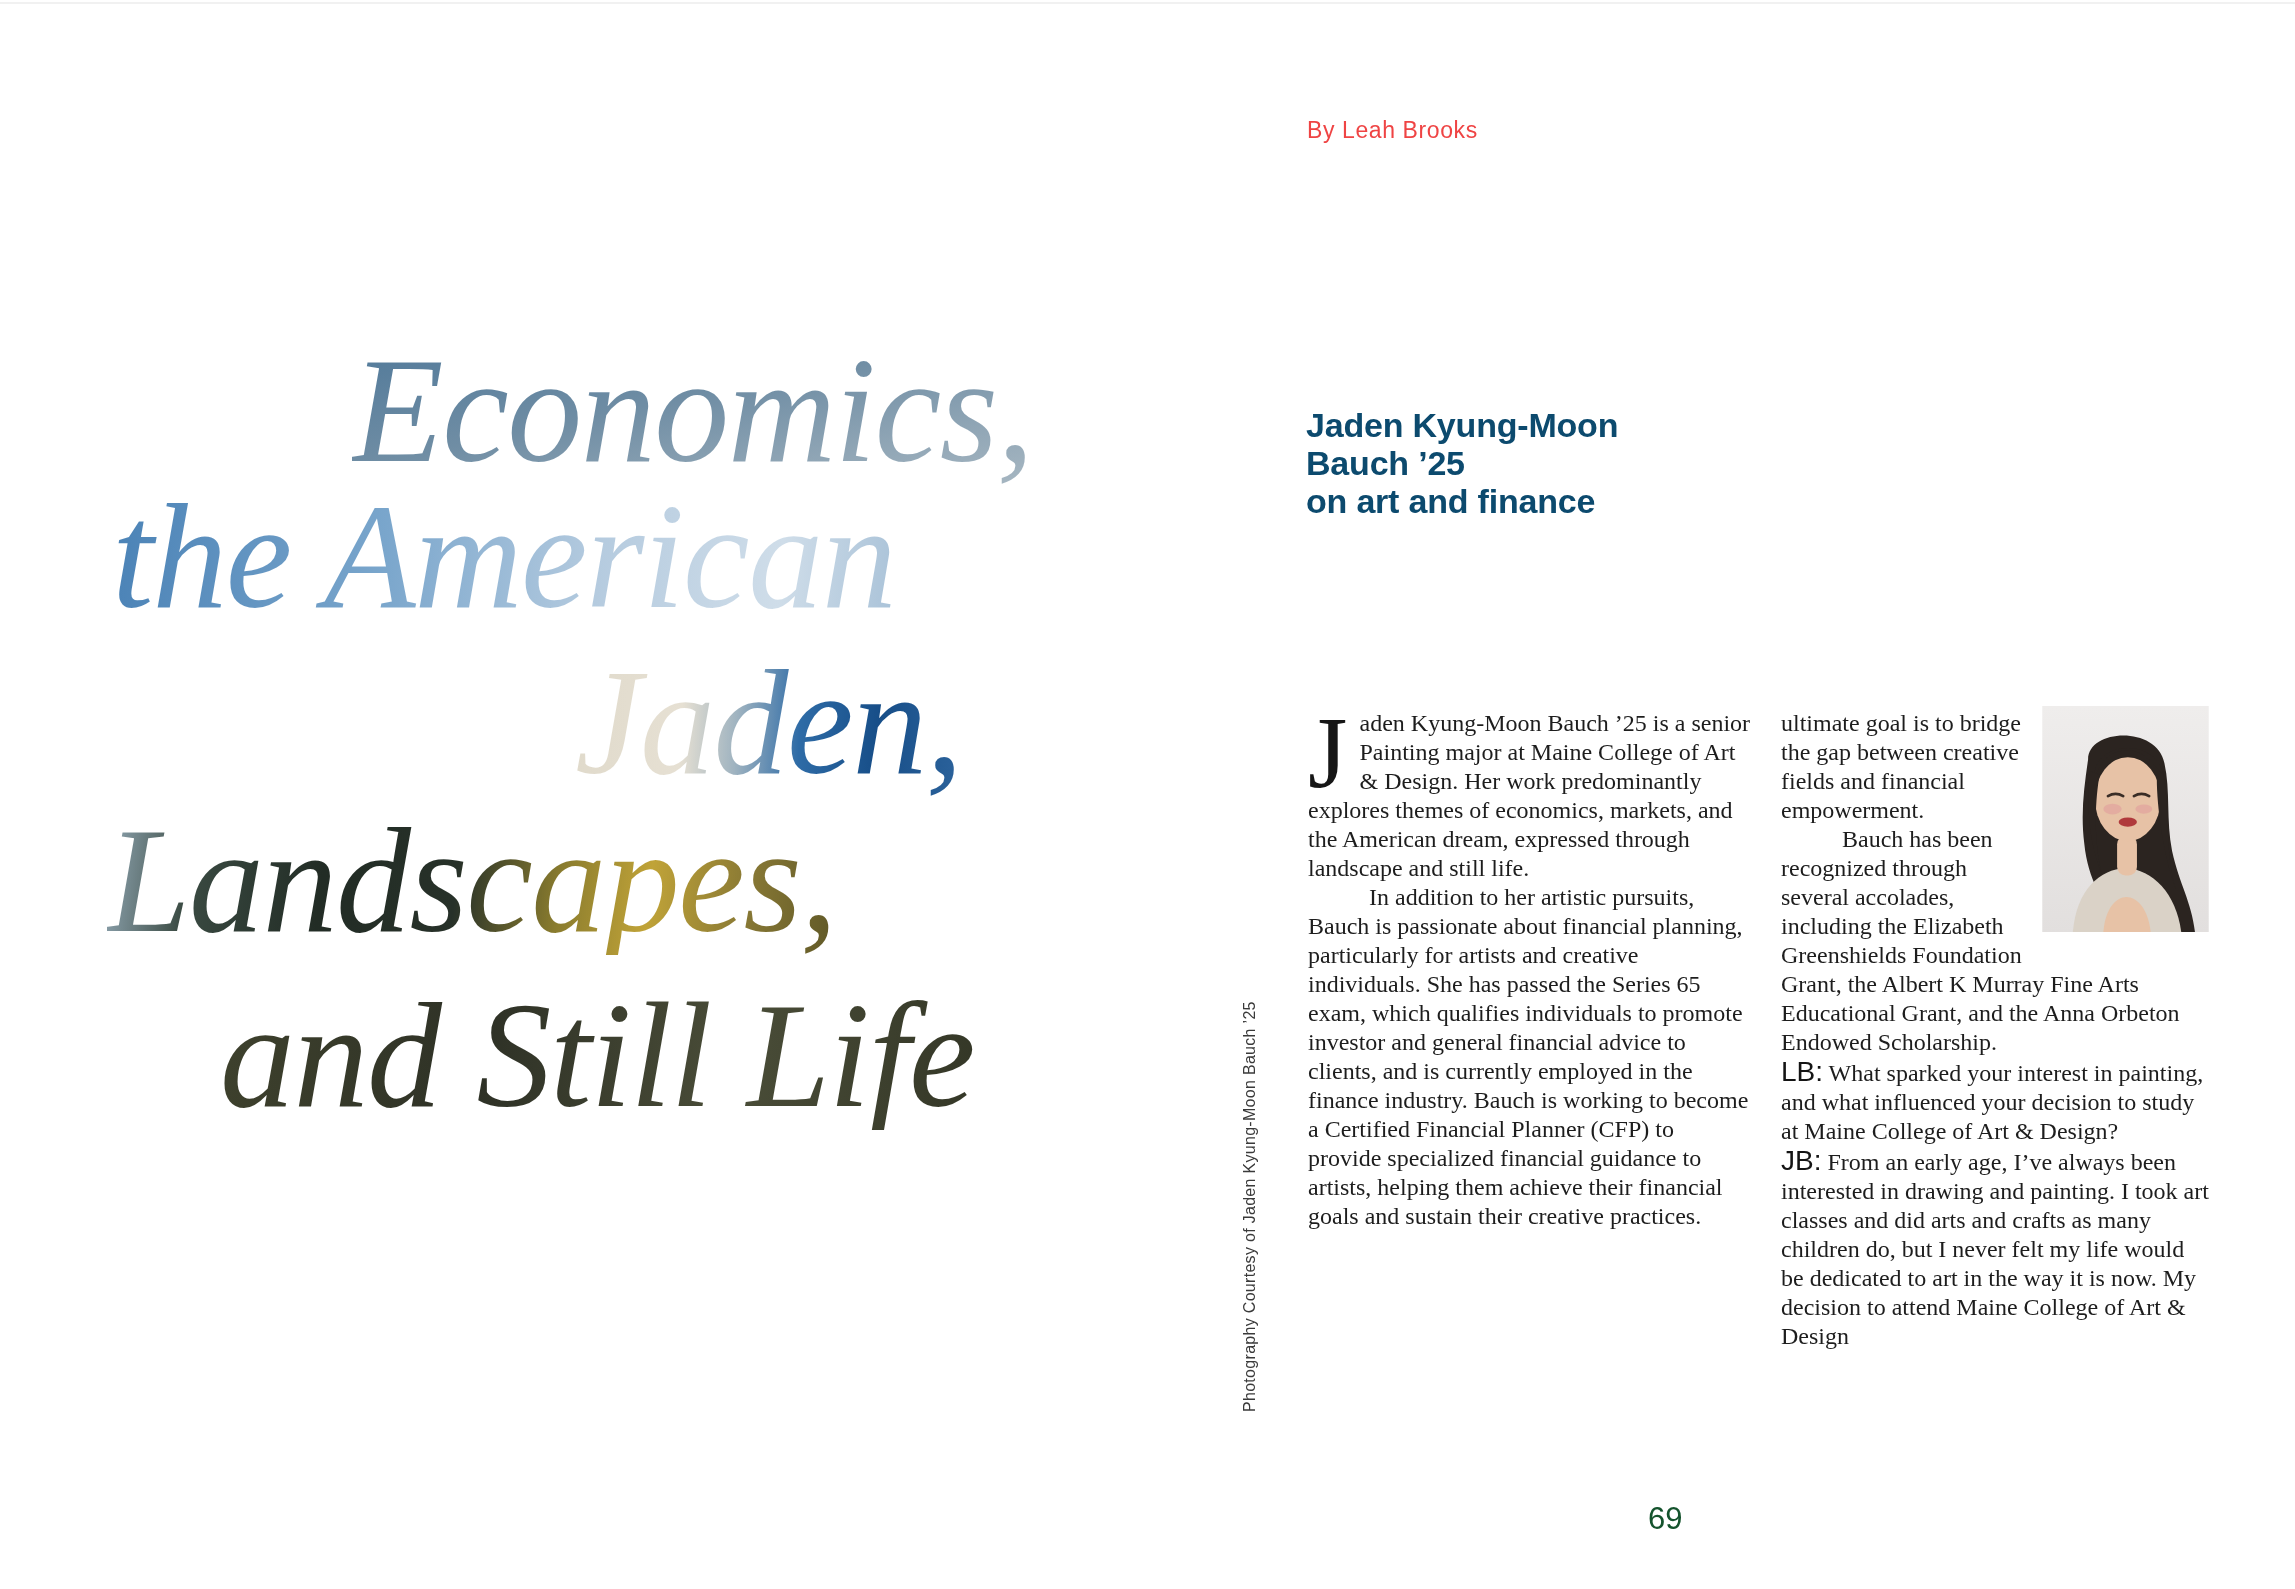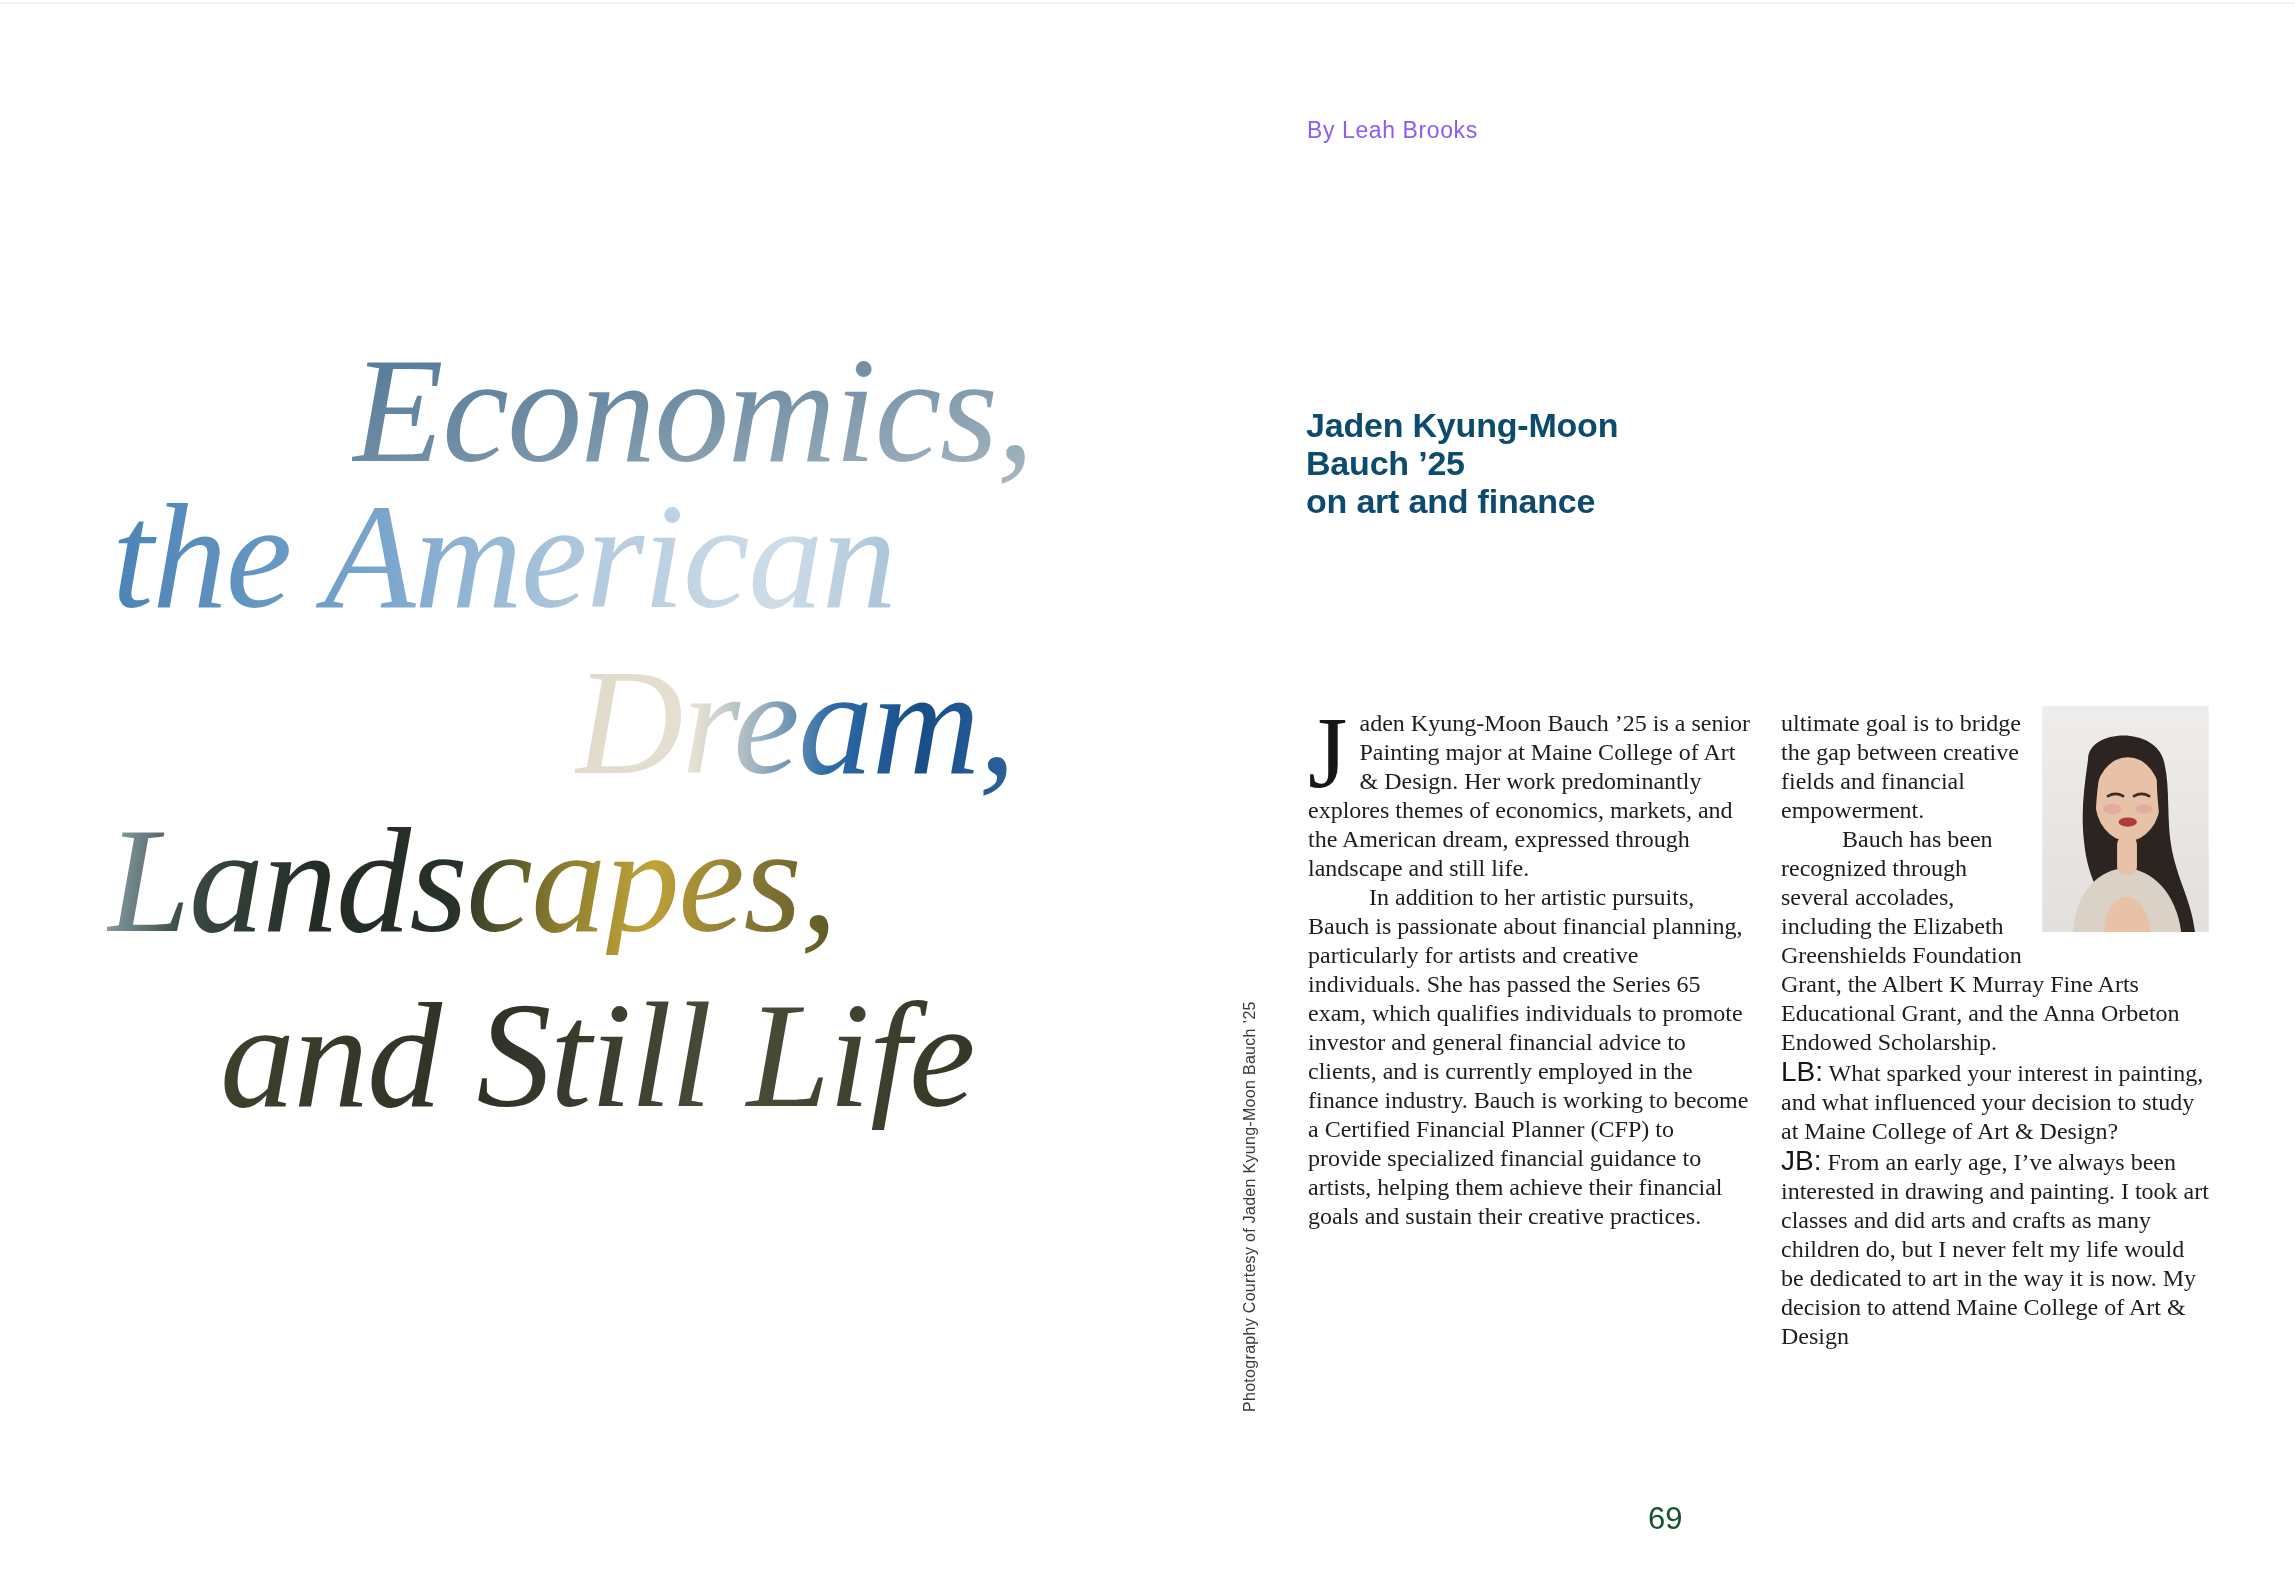--- a/index.html
+++ b/index.html
@@ -34,21 +34,21 @@
   .tl2{left:112px;top:481px;}
   .tl3{left:575px;top:647px;}
   .tl4{left:107px;top:805px;}
   .tl5{left:220px;top:980px;}
 
   
   .byline{
     position:absolute;left:1307px;top:117px;
     font-family:"Liberation Sans", sans-serif;
     font-size:23px;line-height:27.5px;letter-spacing:0.6px;
-    color:#8b5cf6;
+    color:#ef4444;
   }
   .headline{
     position:absolute;left:1306px;top:406px;
     font-family:"Liberation Sans", sans-serif;
     font-weight:bold;font-size:34px;line-height:38px;
     letter-spacing:-0.2px;color:#0c4a6e;
   }
 
   
   .columns{position:absolute;left:1308px;top:709px;width:903px;}
@@ -99,21 +99,21 @@
   }
 </style>
 </head>
 <body>
 
 <div class="page">
   <div class="topline"></div>
 
   <div class="title-line tl1" style="background-image: linear-gradient(168deg, rgb(79, 120, 153) 0%, rgb(111, 141, 164) 45%, rgb(143, 165, 181) 75%, rgb(167, 183, 194) 100%);">Economics,</div>
   <div class="title-line tl2" style="background-image: linear-gradient(95deg, rgb(74, 130, 182) 0%, rgb(122, 166, 204) 35%, rgb(181, 203, 223) 62%, rgb(207, 221, 233) 85%, rgb(169, 194, 216) 100%);">the American</div>
-  <div class="title-line tl3" style="background-image: linear-gradient(93deg, rgb(224, 218, 203) 0%, rgb(230, 224, 211) 28%, rgb(159, 179, 192) 42%, rgb(46, 107, 166) 58%, rgb(23, 78, 136) 78%, rgb(44, 99, 156) 100%);">Dream,</div>
+  <div class="title-line tl3" style="background-image: linear-gradient(93deg, rgb(224, 218, 203) 0%, rgb(230, 224, 211) 28%, rgb(159, 179, 192) 42%, rgb(46, 107, 166) 58%, rgb(23, 78, 136) 78%, rgb(44, 99, 156) 100%);">Jaden,</div>
   <div class="title-line tl4" style="background-image: linear-gradient(97deg, rgb(147, 169, 182) 0%, rgb(58, 74, 66) 12%, rgb(34, 44, 37) 30%, rgb(39, 49, 41) 48%, rgb(138, 124, 46) 62%, rgb(192, 163, 56) 74%, rgb(133, 118, 52) 88%, rgb(95, 88, 39) 100%);">Landscapes,</div>
   <div class="title-line tl5" style="background-image: linear-gradient(95deg, rgb(62, 65, 45) 0%, rgb(46, 49, 38) 35%, rgb(74, 77, 56) 68%, rgb(52, 55, 39) 100%);">and Still Life</div>
 
   <div class="byline">By Leah Brooks</div>
 
   <div class="headline">
     <div>Jaden Kyung-Moon</div>
     <div>Bauch ’25</div>
     <div>on art and finance</div>
   </div>

